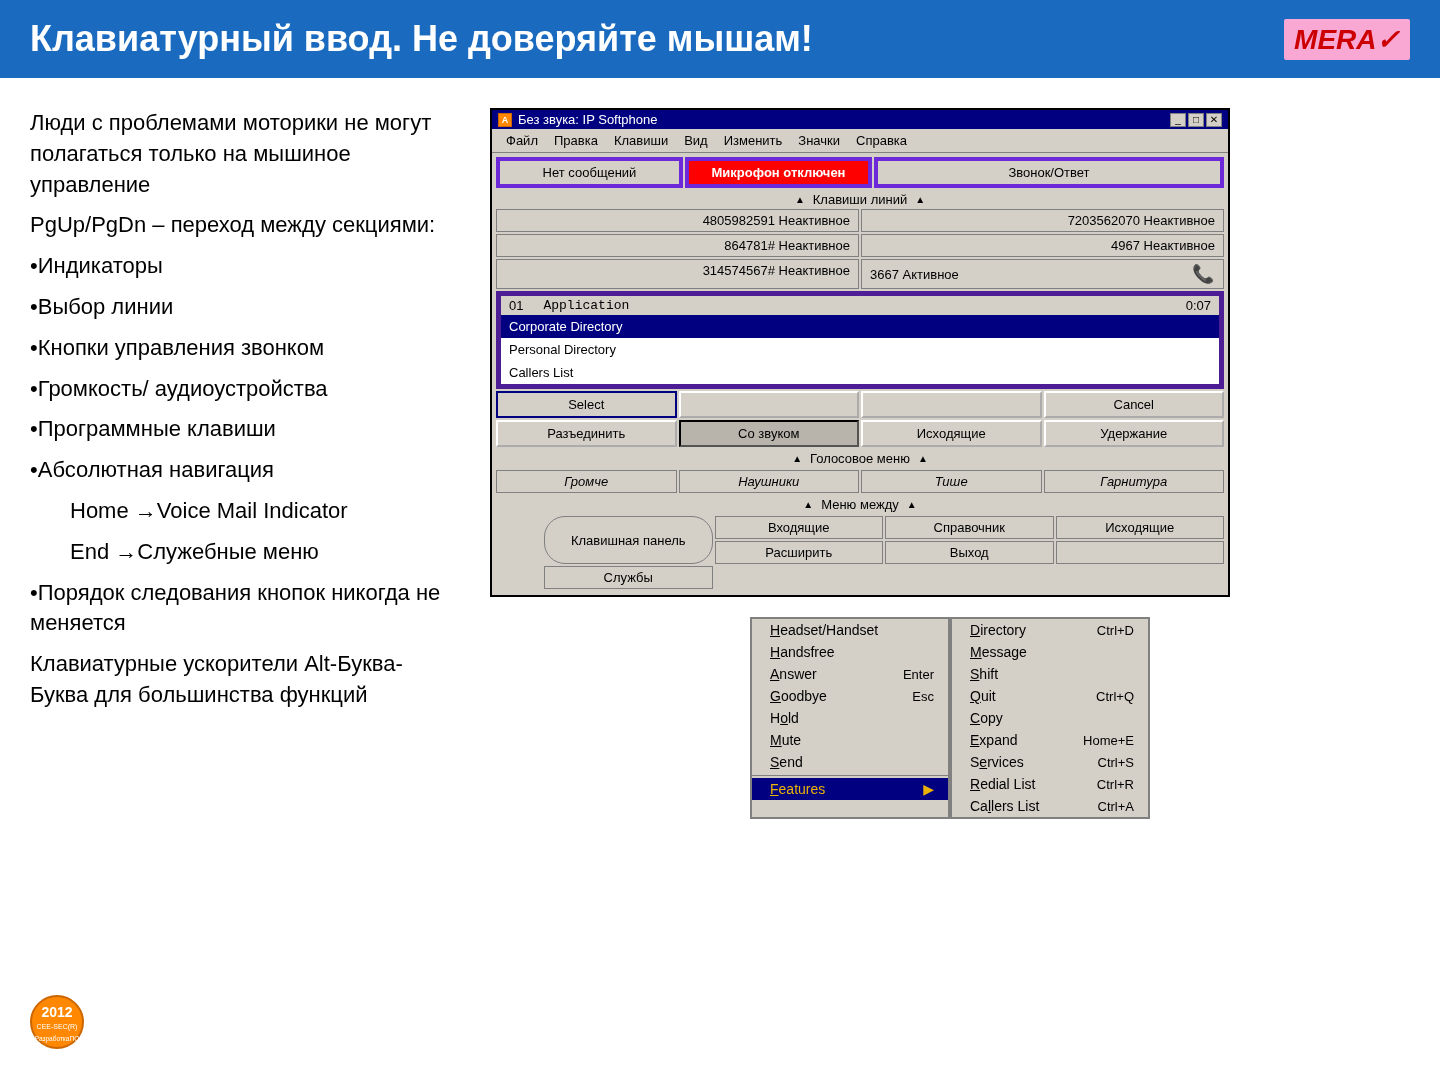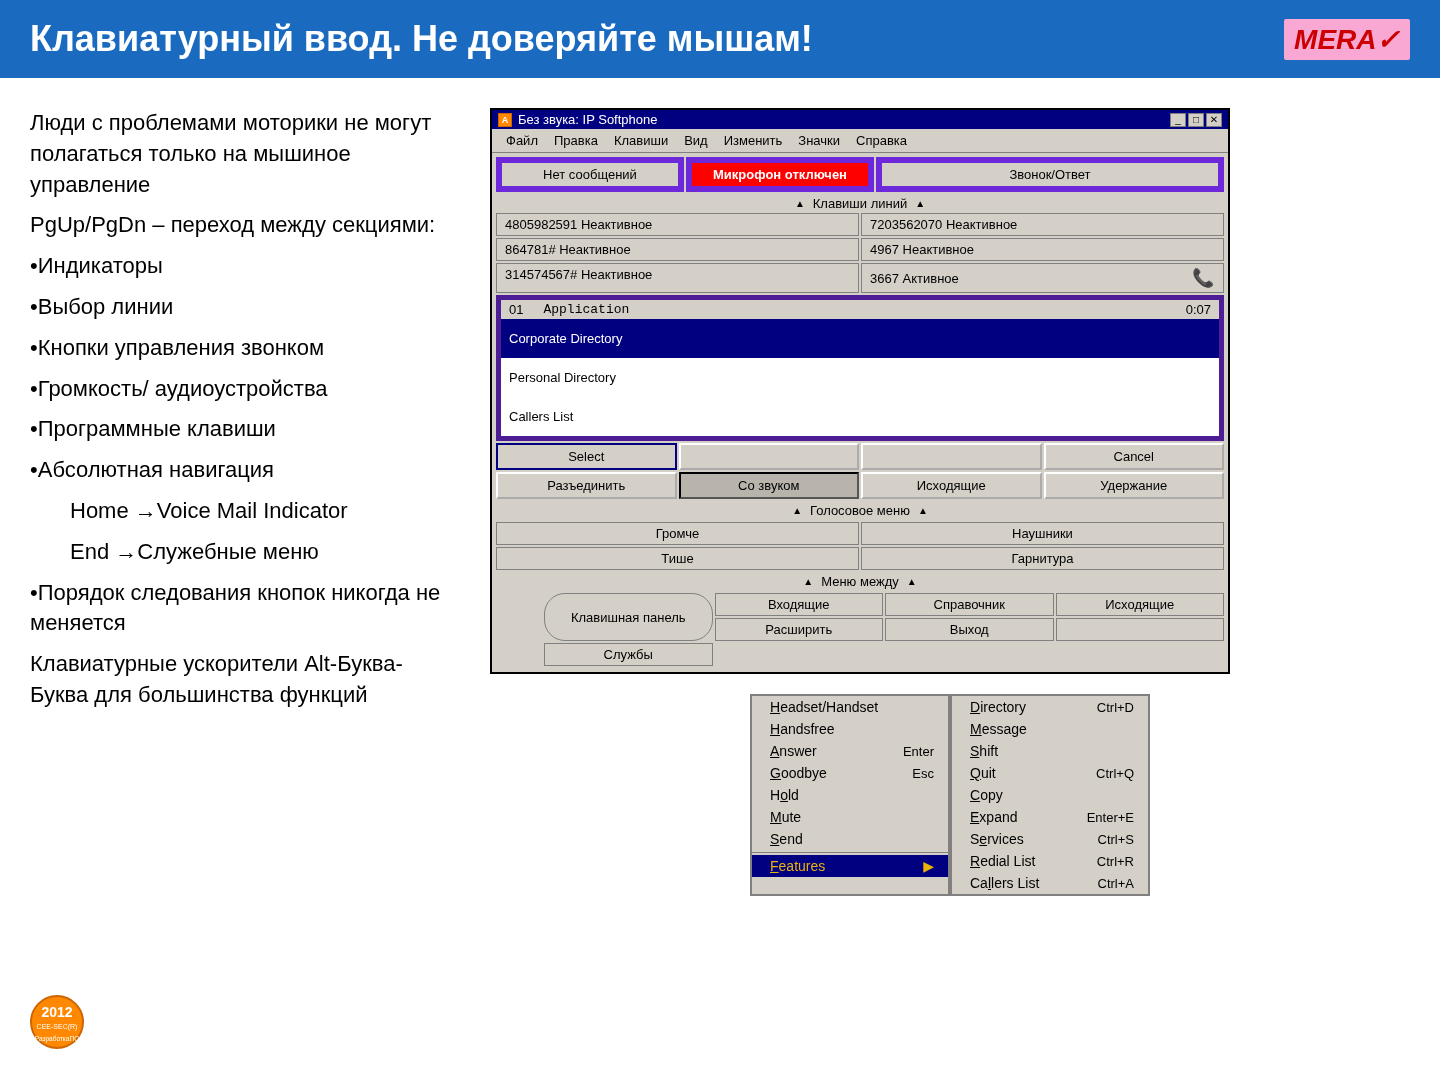--- a/index.html
+++ b/index.html
@@ -139,21 +139,21 @@
     }
 
     
     .status-row {
       display: flex;
       gap: 2px;
       margin-bottom: 2px;
     }
     .status-cell {
       background: #d4d0c8;
-      border: 6px solid #6d28d9;
+      border: 4px solid #6d28d9;
       padding: 4px 8px;
       font-size: 13px;
       text-align: center;
     }
     .status-cell.no-msg { flex: 1; }
     .status-cell.mic-off {
       flex: 1;
       background: #ff0000;
       color: #ffffff;
       font-weight: bold;
@@ -176,21 +176,21 @@
       display: grid;
       grid-template-columns: 1fr 1fr;
       gap: 2px;
       margin-bottom: 2px;
     }
     .line-cell {
       background: #d4d0c8;
       border: 1px solid #808080;
       padding: 3px 8px;
       font-size: 13px;
-      text-align: left;
+      text-align: right;
     }
 
     
     .app-section {
       background: #ffffff;
       border: 5px solid #4c1d95;
       margin: 2px 0;
       padding: 0;
     }
     .app-header-row {
@@ -198,21 +198,21 @@
       align-items: center;
       padding: 2px 8px;
       background: #d4d0c8;
       font-size: 13px;
     }
     .app-number { margin-right: 20px; }
     .app-name { flex: 1; font-family: Liberation Mono, monospace; }
     .app-time { margin-left: auto; }
 
     .app-list-item {
-      padding: 12px 8px;
+      padding: 4px 8px;
       font-size: 13px;
       cursor: pointer;
     }
     .app-list-item.selected {
       background: #000080;
       color: #ffffff;
     }
 
     
     .action-row {
@@ -257,23 +257,24 @@
     .voice-header {
       display: flex;
       align-items: center;
       justify-content: center;
       font-size: 13px;
       padding: 2px 0;
       gap: 8px;
     }
     .voice-grid {
       display: grid;
-      grid-template-columns: 1fr 1fr;
+      grid-template-columns: 1fr 1fr 1fr 1fr;
       gap: 2px;
       margin: 2px 0;
+      font-style: italic;
     }
     .voice-cell {
       background: #d4d0c8;
       border: 1px solid #808080;
       padding: 3px 8px;
       font-size: 13px;
       text-align: center;
     }
 
     
@@ -543,21 +544,21 @@
         </div>
         <div class="context-menu-item">
           <span><span class="underline">Q</span>uit</span>
           <span class="shortcut">Ctrl+Q</span>
         </div>
         <div class="context-menu-item">
           <span><span class="underline">C</span>opy</span>
         </div>
         <div class="context-menu-item">
           <span><span class="underline">E</span>xpand</span>
-          <span class="shortcut">Enter+E</span>
+          <span class="shortcut">Home+E</span>
         </div>
         <div class="context-menu-item">
           <span>S<span class="underline">e</span>rvices</span>
           <span class="shortcut">Ctrl+S</span>
         </div>
         <div class="context-menu-item">
           <span><span class="underline">R</span>edial List</span>
           <span class="shortcut">Ctrl+R</span>
         </div>
         <div class="context-menu-item">

